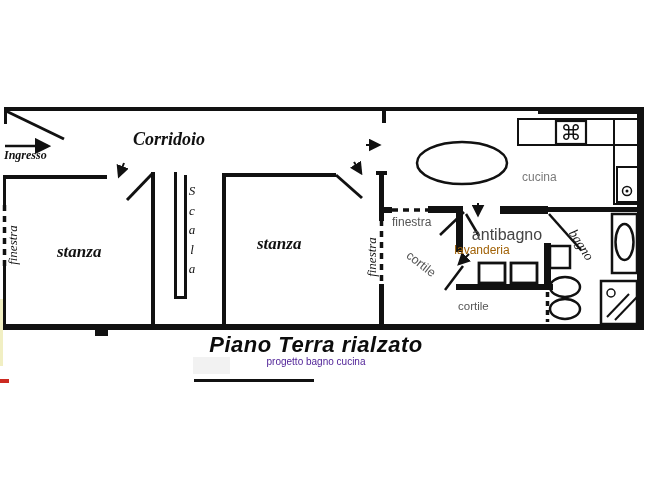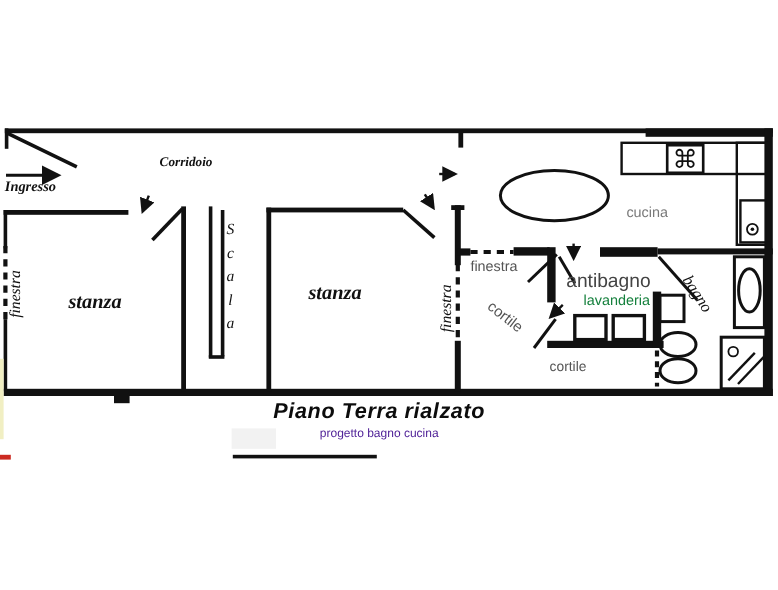--- a/index.html
+++ b/index.html
@@ -10,21 +10,21 @@
   .lbl{position:absolute;white-space:nowrap;}
   .serif-i{font-family:"Liberation Serif", serif;font-style:italic;font-weight:bold;color:#111111;}
   .serif-i-lt{font-family:"Liberation Serif", serif;font-style:italic;font-weight:normal;color:#111111;}
   .sans{font-family:"Liberation Sans", sans-serif;color:#555555;}
   .rot{transform-origin:center center;}
   .scala{position:absolute;left:183px;top:181px;width:18px;text-align:center;
          font-family:"Liberation Serif", serif;font-style:italic;font-size:13px;
          line-height:19.5px;color:#111111;}
   .title-main{position:absolute;left:316px;top:332px;transform:translateX(-50%);
          font-family:"Liberation Sans", sans-serif;font-weight:bold;font-style:italic;
-         font-size:18px;letter-spacing:0.5px;color:#0c0c0c;}
+         font-size:22px;letter-spacing:0.5px;color:#0c0c0c;}
   .title-sub{position:absolute;left:316px;top:356px;transform:translateX(-50%);
          font-family:"Liberation Sans", sans-serif;font-size:10px;color:#4c1d95;}
   .artifact{position:absolute;}
 </style>
 </head>
 <body>
 
 <div class="canvas">
 
   <div class="wall" style="left:4px;top:107px;width:640px;height:4px;"></div>
@@ -98,39 +98,39 @@
     <ellipse cx="565" cy="309" rx="15" ry="10" fill="none" stroke="#111" stroke-width="2.5"></ellipse>
     <rect x="612" y="214" width="25" height="59" fill="#ffffff" stroke="#111" stroke-width="2.5"></rect>
     <ellipse cx="624.5" cy="242" rx="9" ry="18" fill="none" stroke="#111" stroke-width="2.5"></ellipse>
     <rect x="601" y="281" width="36" height="43" fill="#ffffff" stroke="#111" stroke-width="2.5"></rect>
     <circle cx="611" cy="293" r="4" fill="none" stroke="#111" stroke-width="1.5"></circle>
     <line x1="607" y1="317" x2="629" y2="294" stroke="#111" stroke-width="2"></line>
     <line x1="615" y1="320" x2="637" y2="297" stroke="#111" stroke-width="2"></line>
   </svg>
 
   <div class="lbl serif-i" style="left:4px;top:148px;font-size:12px;">Ingresso</div>
-  <div class="lbl serif-i" style="left:133px;top:129px;font-size:11px;">Corridoio</div>
+  <div class="lbl serif-i" style="left:133px;top:129px;font-size:18px;">Corridoio</div>
   <div class="lbl serif-i" style="left:57px;top:242px;font-size:17px;">stanza</div>
   <div class="lbl serif-i" style="left:257px;top:234px;font-size:17px;">stanza</div>
 
   <div class="scala">
     <div>S</div>
     <div>c</div>
     <div>a</div>
     <div>l</div>
     <div>a</div>
   </div>
 
   <div class="lbl serif-i-lt rot" style="left:13px;top:245px;font-size:13px;transform:translate(-50%,-50%) rotate(-90deg);">finestra</div>
   <div class="lbl serif-i-lt rot" style="left:372px;top:257px;font-size:13px;transform:translate(-50%,-50%) rotate(-90deg);">finestra</div>
   <div class="lbl serif-i-lt rot" style="left:581px;top:245px;font-size:13.5px;transform:translate(-50%,-50%) rotate(57deg);">bagno</div>
 
   <div class="lbl sans" style="left:392px;top:215px;font-size:12px;">finestra</div>
   <div class="lbl sans" style="left:507px;top:226px;font-size:16px;color:#444;transform:translateX(-50%);">antibagno</div>
-  <div class="lbl sans" style="left:514px;top:243px;font-size:12px;color:#15803d;transform:translateX(-50%);">lavanderia</div>
+  <div class="lbl sans" style="left:482px;top:243px;font-size:12px;color:#a16207;transform:translateX(-50%);">lavanderia</div>
   <div class="lbl sans rot" style="left:421px;top:264px;font-size:12.5px;transform:translate(-50%,-50%) rotate(38deg);">cortile</div>
   <div class="lbl sans" style="left:458px;top:300px;font-size:11.5px;">cortile</div>
   <div class="lbl sans" style="left:522px;top:170px;font-size:12px;color:#7a7a7a;">cucina</div>
 
   <div class="title-main">Piano Terra rialzato</div>
   <div class="title-sub">progetto bagno cucina</div>
 
   <div class="artifact" style="left:0;top:299px;width:3px;height:67px;background:#f1efc3;"></div>
   <div class="artifact" style="left:0;top:379px;width:9px;height:4px;background:#cc2a21;"></div>
   <div class="artifact" style="left:194px;top:379px;width:120px;height:3px;background:#111;"></div>

